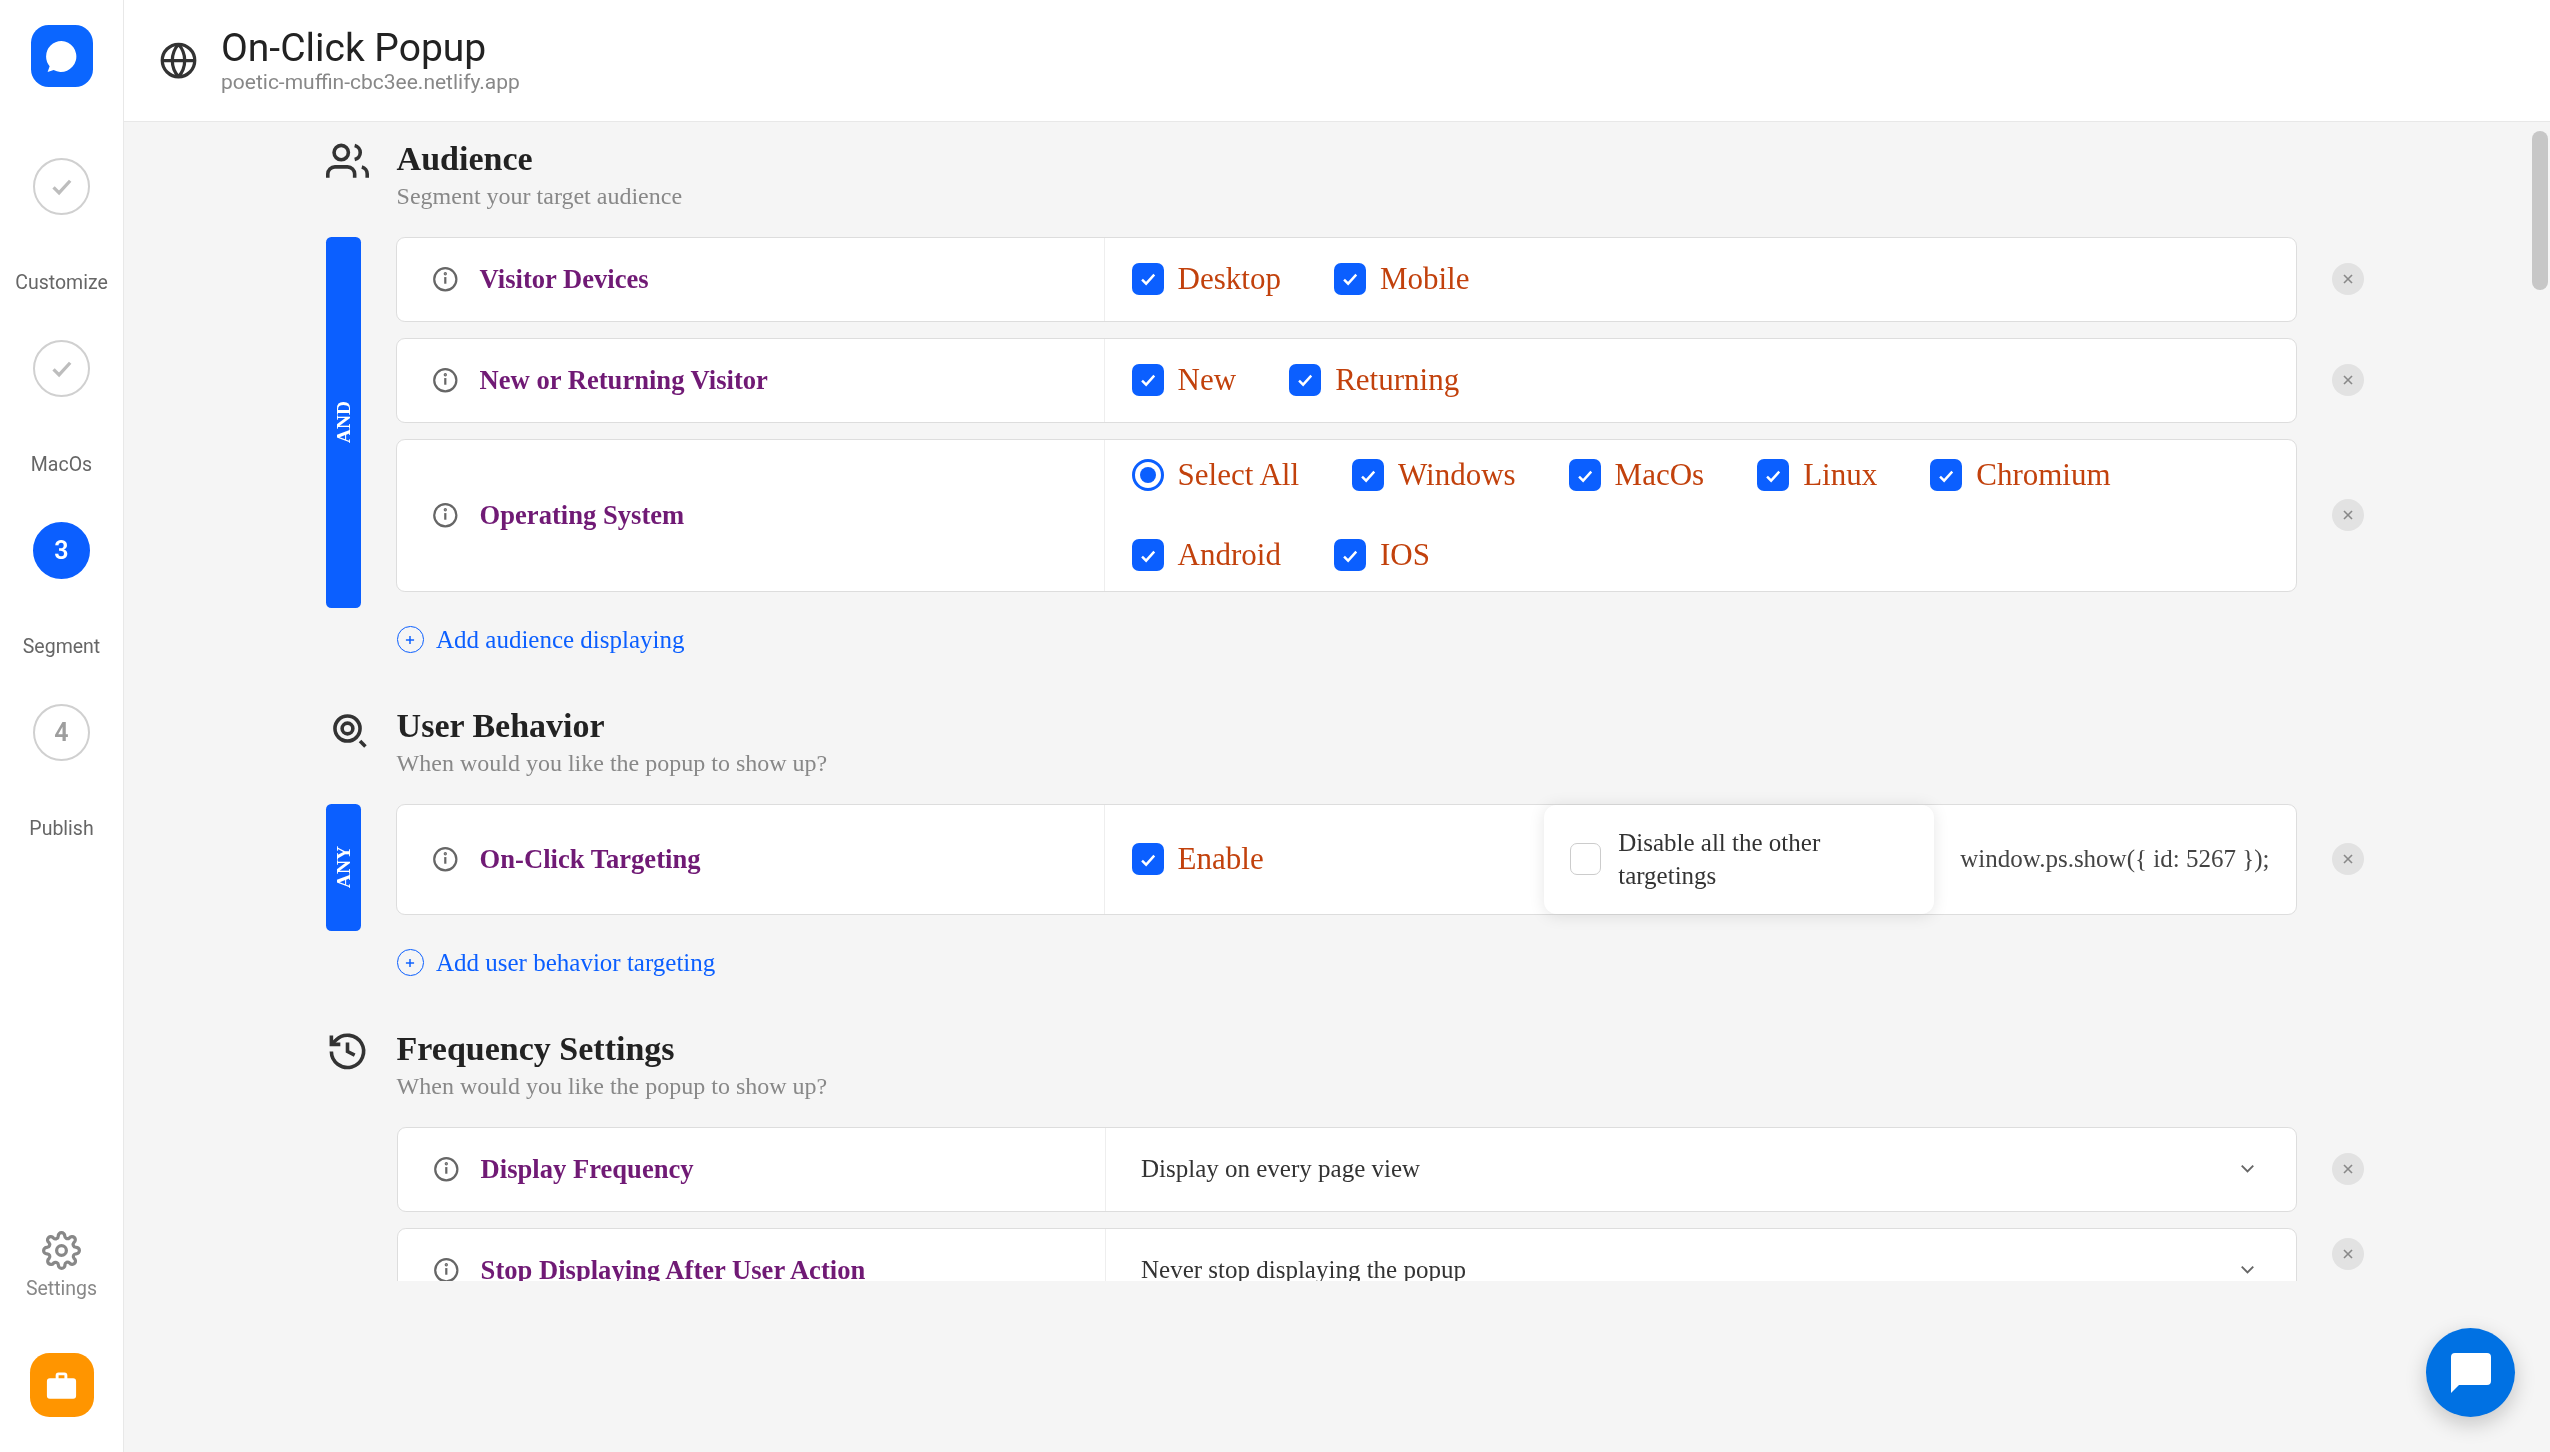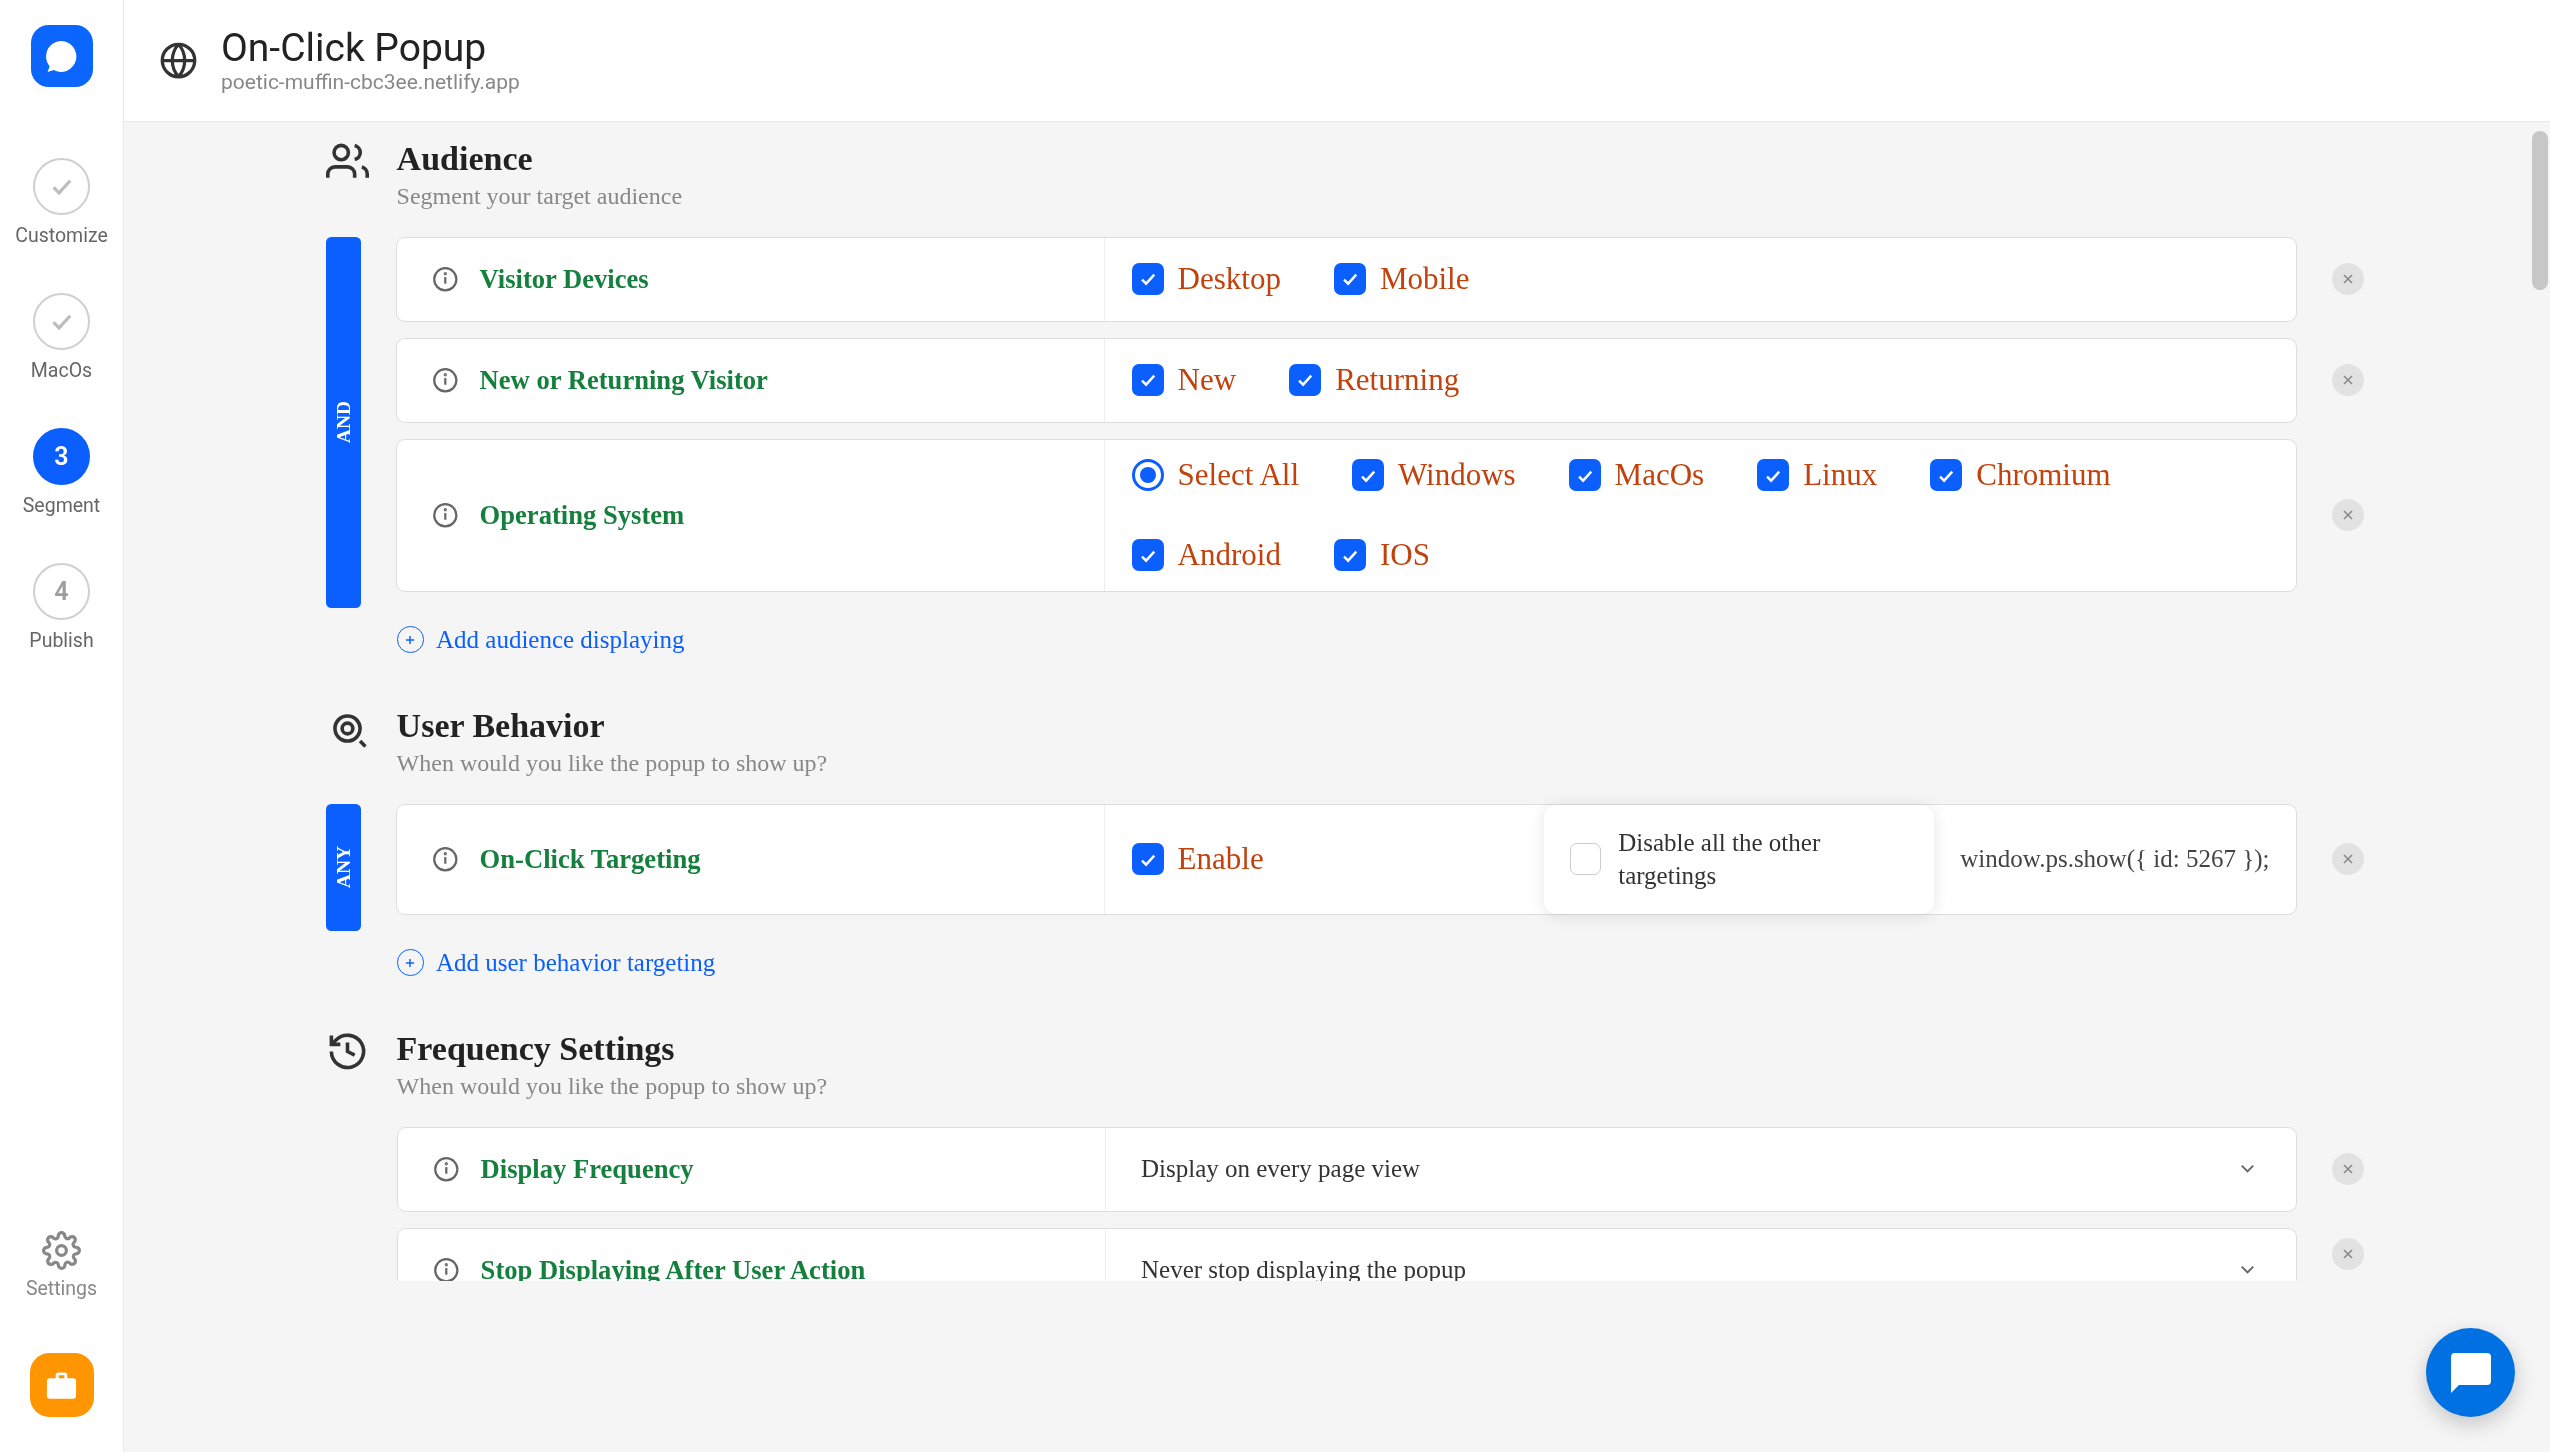--- a/index.html
+++ b/index.html
@@ -7,21 +7,21 @@
 
     
     .left-rail { position: absolute; left: 0; top: 0; width: 124px; height: 100%; background: #fff; border-right: 0.9px solid #e8e8e8; display: flex; flex-direction: column; align-items: center; padding-top: 25px; }
     .logo { width: 62px; height: 62px; background: #0b66ff; border-radius: 17.7px; display: flex; align-items: center; justify-content: center; margin-bottom: 71px; }
     .logo svg { width: 37px; height: 37px; }
     .nav-step { display: flex; flex-direction: column; align-items: center; margin-bottom: 46px; cursor: pointer; }
     .nav-circle { width: 57px; height: 57px; border: 2.7px solid #d0d0d0; border-radius: 50%; display: flex; align-items: center; justify-content: center; color: #9e9e9e; font-size: 25px; font-weight: 600; margin-bottom: 8.9px; }
     .nav-circle.done { border-color: #d0d0d0; }
     .nav-circle.active { background: #0b5fff; border-color: #0b5fff; color: #fff; }
     .nav-circle svg { width: 26.6px; height: 26.6px; stroke: #bdbdbd; }
-    .nav-label { font-size: 19.5px; color: #666; }
+    .nav-label { font-size: 19.5px; color: #666; margin-top: 47px; }
     .spacer { flex: 1; }
     .settings-item { display: flex; flex-direction: column; align-items: center; margin-bottom: 53px; color: #888; }
     .settings-item svg { width: 39px; height: 39px; stroke: #888; margin-bottom: 7px; }
     .settings-label { font-size: 19.5px; }
     .upgrade-btn { width: 64px; height: 64px; border-radius: 19.5px; background: #ff9500; display: flex; align-items: center; justify-content: center; margin-bottom: 35px; }
     .upgrade-btn svg { width: 35px; height: 35px; fill: #fff; }
 
     
     .header { position: absolute; left: 124px; top: 0; right: 0; height: 122px; background: #fff; border-bottom: 0.9px solid #e8e8e8; display: flex; align-items: center; padding: 0 35px; }
     .globe { width: 39px; height: 39px; margin-right: 23px; }
@@ -42,21 +42,21 @@
     .rows-wrap { display: flex; margin-bottom: 17.7px; }
     .combinator { width: 35px; background: #0b5fff; border-radius: 5.3px; margin-right: 0; position: relative; }
     .combinator span { color: #fff; font-size: 19.5px; font-weight: 600; writing-mode: vertical-rl; transform: rotate(180deg); position: absolute; top: 50%; left: 50%; transform-origin: center; transform: translate(-50%, -50%) rotate(180deg); }
     .rows { flex: 1; margin-left: 35px; }
 
     .rule-row { display: flex; align-items: stretch; margin-bottom: 16px; position: relative; }
     .rule-card { flex: 1; display: flex; border: 0.9px solid #ddd; border-radius: 8.9px; background: #fff; min-height: 85px; }
     .rule-left { width: 708px; display: flex; align-items: center; padding: 0 35px; border-right: 0.9px solid #eee; }
     .info-icon { width: 26.6px; height: 26.6px; margin-right: 21px; flex-shrink: 0; }
     .info-icon svg { width: 26.6px; height: 26.6px; stroke: #666; fill: none; stroke-width: 2; }
-    .rule-name { font-size: 26.6px; font-weight: 600; color: #15803d; }
+    .rule-name { font-size: 26.6px; font-weight: 600; color: #701a75; }
     .rule-right { flex: 1; display: flex; align-items: center; flex-wrap: wrap; padding: 17.7px 26.6px; gap: 44px 53px; }
 
     .checkbox-item, .radio-item { display: flex; align-items: center; gap: 14px; }
     .checkbox { width: 32px; height: 32px; border-radius: 7px; background: #0b5fff; display: flex; align-items: center; justify-content: center; }
     .checkbox.unchecked { background: #fff; border: 1.8px solid #ccc; }
     .checkbox svg { width: 19.5px; height: 19.5px; stroke: #fff; stroke-width: 3; fill: none; }
     .radio { width: 32px; height: 32px; border-radius: 50%; border: 3.5px solid #0b5fff; display: flex; align-items: center; justify-content: center; }
     .radio-inner { width: 16px; height: 16px; border-radius: 50%; background: #0b5fff; }
     .check-label { font-size: 31px; color: #c2410c; }
 

